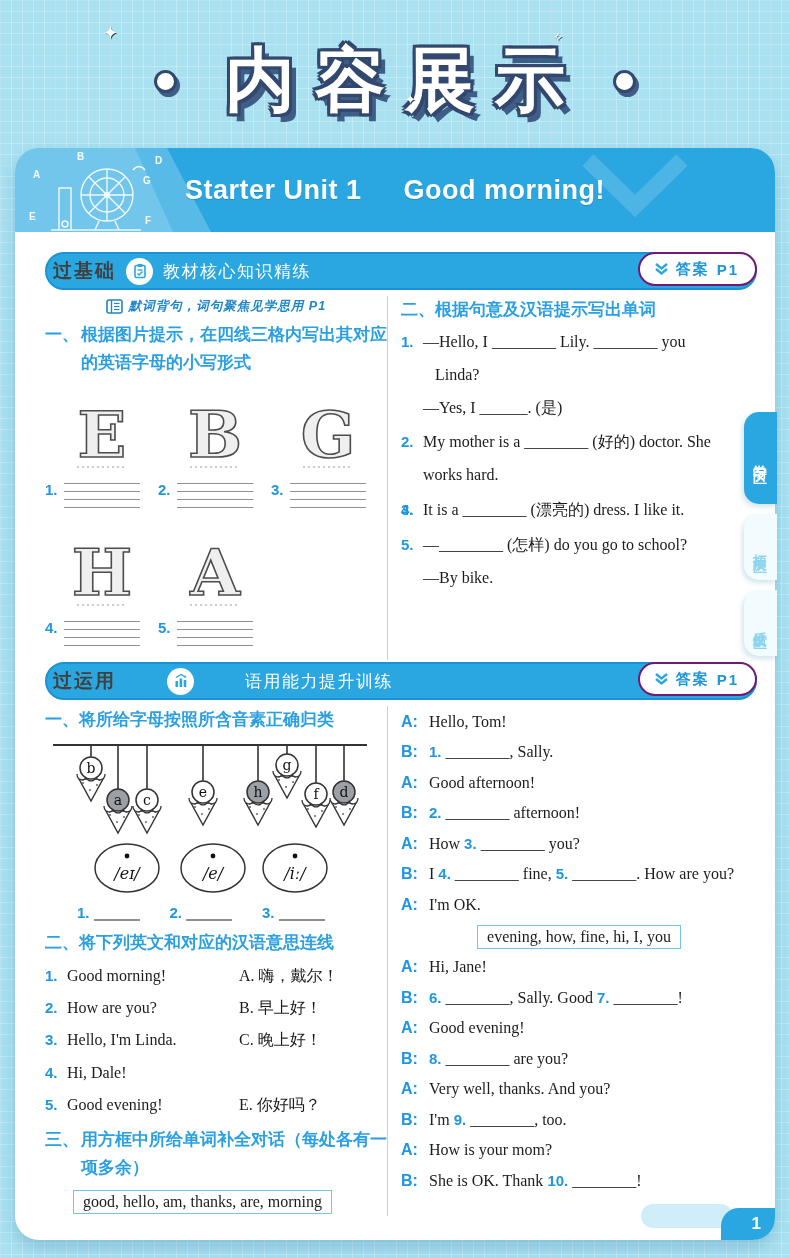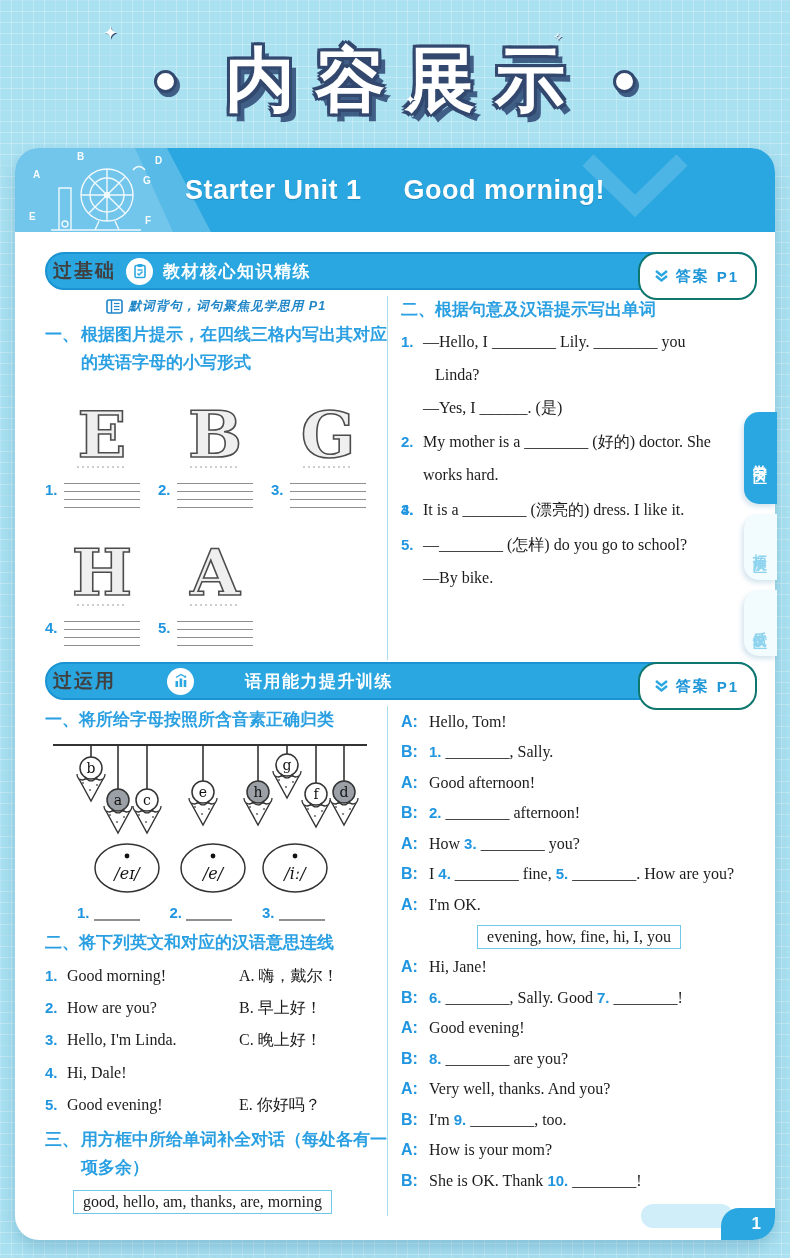--- a/index.html
+++ b/index.html
@@ -33,23 +33,23 @@
   .uh-decor{position:absolute;left:0;top:0;height:84px;width:220px;}
   .uh-chevron{position:absolute;right:85px;top:6px;}
   .unit-title{position:relative;color:#fff;font-weight:bold;font-size:27px;letter-spacing:.5px;
         display:flex;gap:42px;text-shadow:0 1px 1px rgba(0,60,110,.25);}
   
   .sec-bar{position:absolute;left:30px;width:712px;height:38px;background:#2aa7e0;
         border:2px solid #1b93d2;border-radius:21px;display:flex;align-items:center;box-sizing:border-box;}
   .sec-badge{color:#404040;font-size:19px;font-weight:bold;letter-spacing:2px;margin-left:6px;}
   .sec-icon-circle{width:27px;height:27px;background:#fff;border-radius:50%;margin:0 10px;
         display:flex;align-items:center;justify-content:center;}
-  .sec-title{color:#fff;font-size:17px;font-weight:bold;letter-spacing:1.5px;}
-  .answer-pill{position:absolute;right:-2px;top:-2px;height:48px;box-sizing:border-box;background:#fff;
-        border:2px solid #0f766e;border-radius:19px;padding:0 16px 0 14px;display:flex;align-items:center;gap:7px;cursor:pointer;}
+  .sec-title{color:#fff;font-size:17px;font-weight:normal;letter-spacing:1.5px;}
+  .answer-pill{position:absolute;right:-2px;top:-2px;height:34px;box-sizing:border-box;background:#fff;
+        border:2px solid #701a75;border-radius:19px;padding:0 16px 0 14px;display:flex;align-items:center;gap:7px;cursor:pointer;}
   .answer-text{color:#1e96d8;font-size:15px;font-weight:bold;letter-spacing:2px;}
   
   .note-line{display:flex;align-items:center;justify-content:center;gap:6px;margin:2px 0 6px 0;}
   .note-text{color:#1f86c8;font-size:12.5px;font-style:italic;font-weight:bold;letter-spacing:1px;}
   
   .sec-body{position:absolute;left:30px;right:18px;display:flex;}
   .col-left{width:342px;flex:none;}
   .col-right{flex:1;border-left:1px solid #aadcf0;padding-left:13px;margin-left:0px;}
   .cn-heading{color:#2aa0e2;font-size:17px;font-weight:bold;line-height:1.65;position:relative;}
   .hang{padding-left:36px;}

